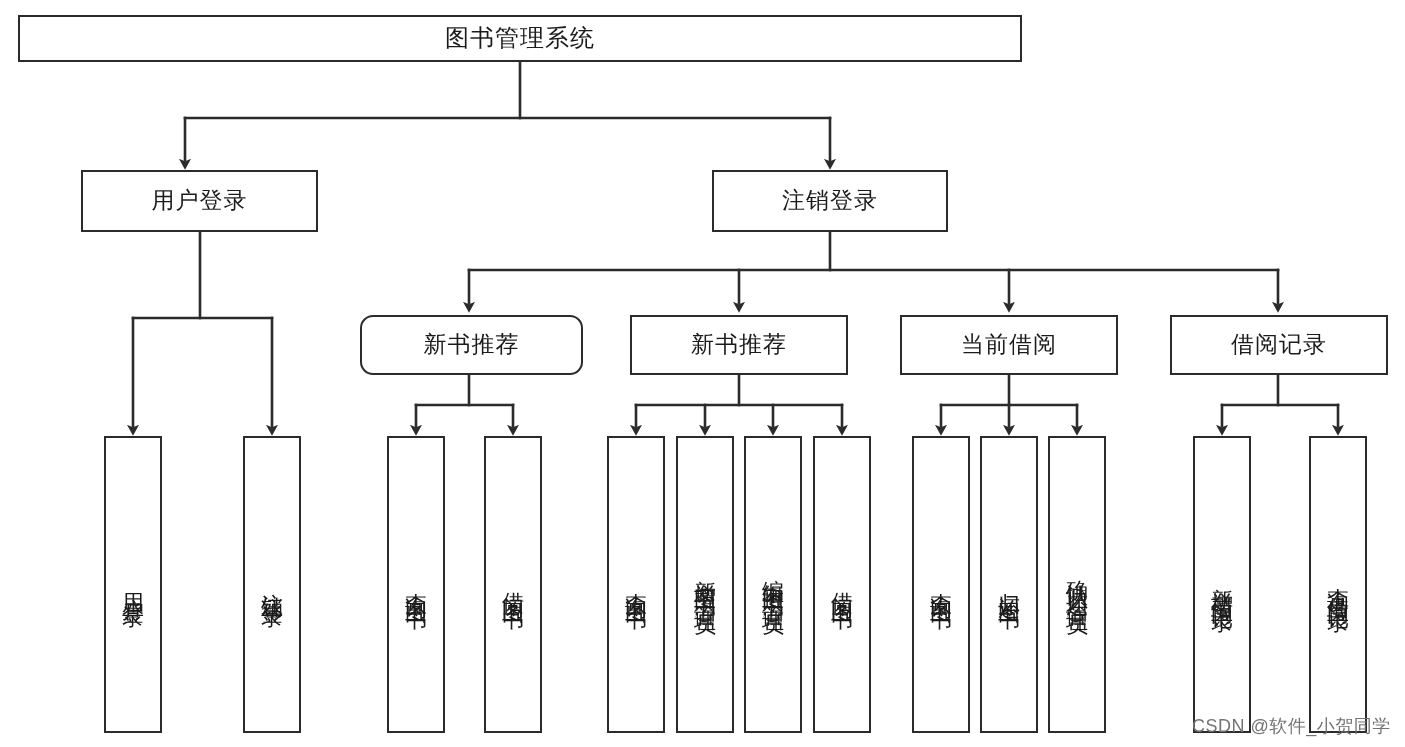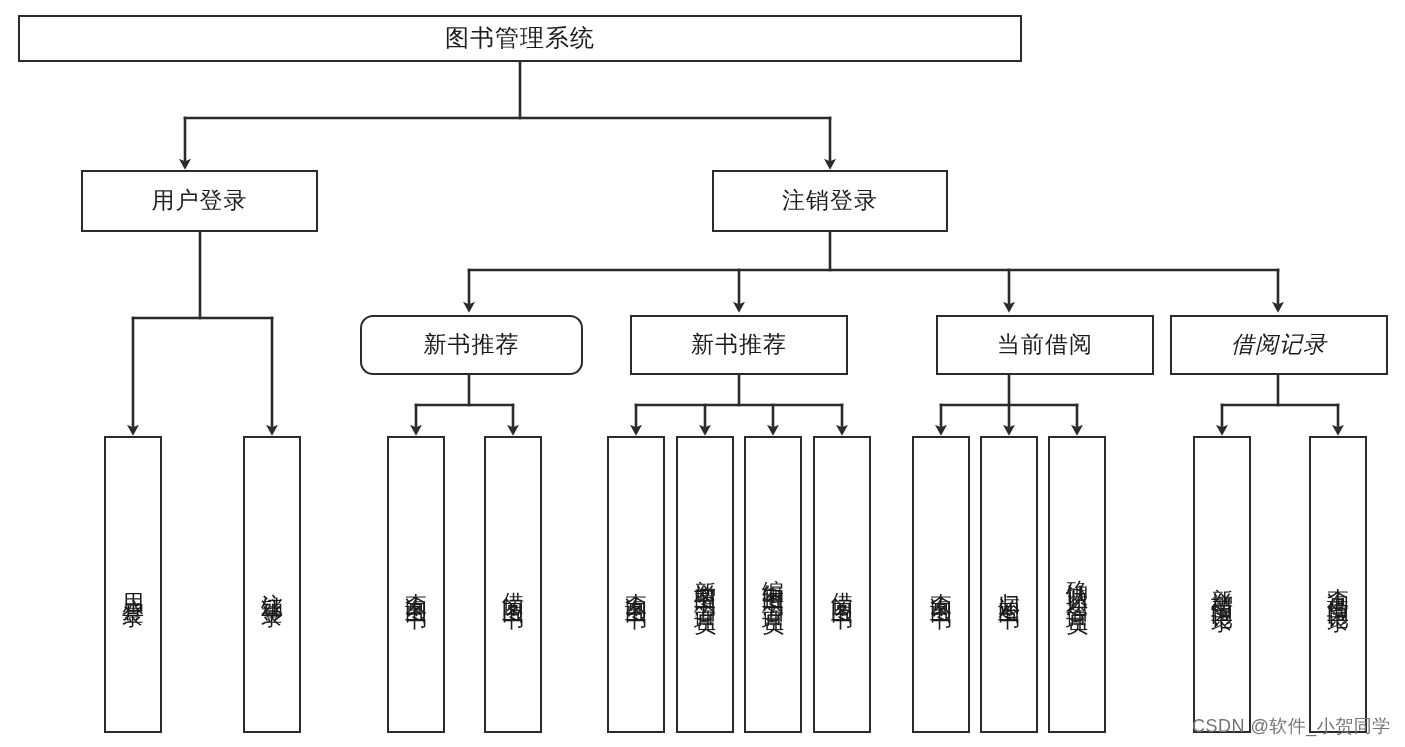--- a/index.html
+++ b/index.html
@@ -141,25 +141,25 @@
   </div>
 
   <div class="node horizontal" style="left:360px; top:315px; width:223px; height:60px;border-radius:13px;">
     <span class="node-label">新书推荐</span>
   </div>
 
   <div class="node horizontal" style="left:630px; top:315px; width:218px; height:60px;">
     <span class="node-label">新书推荐</span>
   </div>
 
-  <div class="node horizontal" style="left:900px; top:315px; width:218px; height:60px;margin-left:36px;">
+  <div class="node horizontal" style="left:900px; top:315px; width:218px; height:60px;">
     <span class="node-label">当前借阅</span>
   </div>
 
-  <div class="node horizontal" style="left:1170px; top:315px; width:218px; height:60px;font-style:italic;">
+  <div class="node horizontal" style="left:1170px; top:315px; width:218px; height:60px;">
     <span class="node-label">借阅记录</span>
   </div>
 
   <div class="node vertical" style="left:104px; top:436px; width:58px; height:297px;">
     <span class="node-label">用户登录</span>
   </div>
 
   <div class="node vertical" style="left:243px; top:436px; width:58px; height:297px;">
     <span class="node-label">注销登录</span>
   </div>

